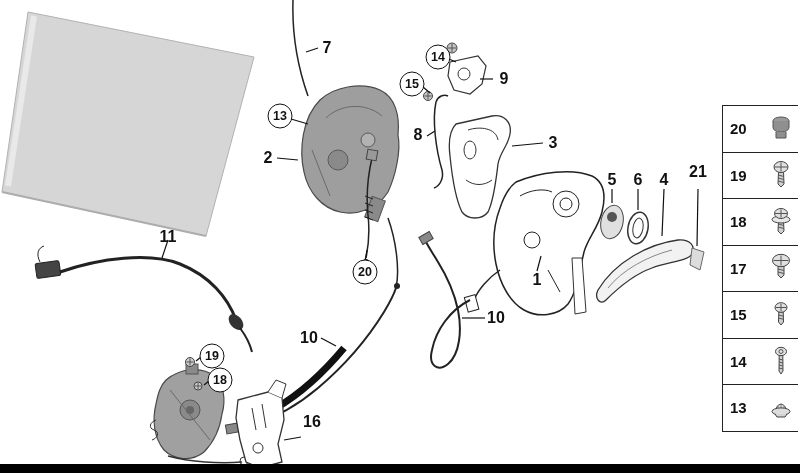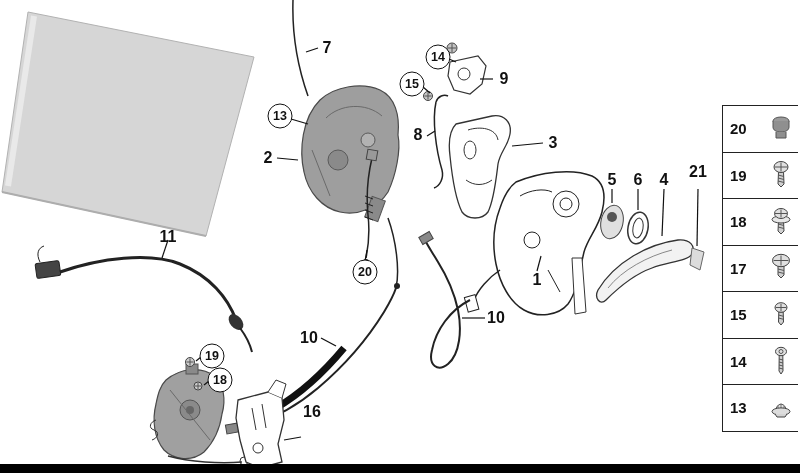--- a/index.html
+++ b/index.html
@@ -185,21 +185,21 @@
   <div class="callout" style="left:638px;top:180px">6</div>
   <div class="callout" style="left:664px;top:180px">4</div>
   <div class="callout" style="left:698px;top:172px">21</div>
   <div class="callout" style="left:537px;top:280px">1</div>
   <div class="callout circled" style="left:365px;top:272px">20</div>
   <div class="callout" style="left:496px;top:318px">10</div>
   <div class="callout" style="left:168px;top:237px">11</div>
   <div class="callout" style="left:309px;top:338px">10</div>
   <div class="callout circled" style="left:212px;top:356px">19</div>
   <div class="callout circled" style="left:220px;top:380px">18</div>
-  <div class="callout" style="left:312px;top:412px">16</div>
+  <div class="callout" style="left:312px;top:422px">16</div>
 
   <div class="legend">
 
     <div class="row">
       <span class="num">20</span>
       <svg width="24" height="28" viewBox="0 0 24 28">
         <ellipse cx="12" cy="6" rx="8" ry="4" fill="#9a9a9a" stroke="#555"></ellipse>
         <path d="M4,6 V12 C4,15 7,17 12,17 C17,17 20,15 20,12 V6" fill="#8f8f8f" stroke="#555"></path>
         <path d="M7,17 V23 H17 V17" fill="#8f8f8f" stroke="#555"></path>
       </svg>

